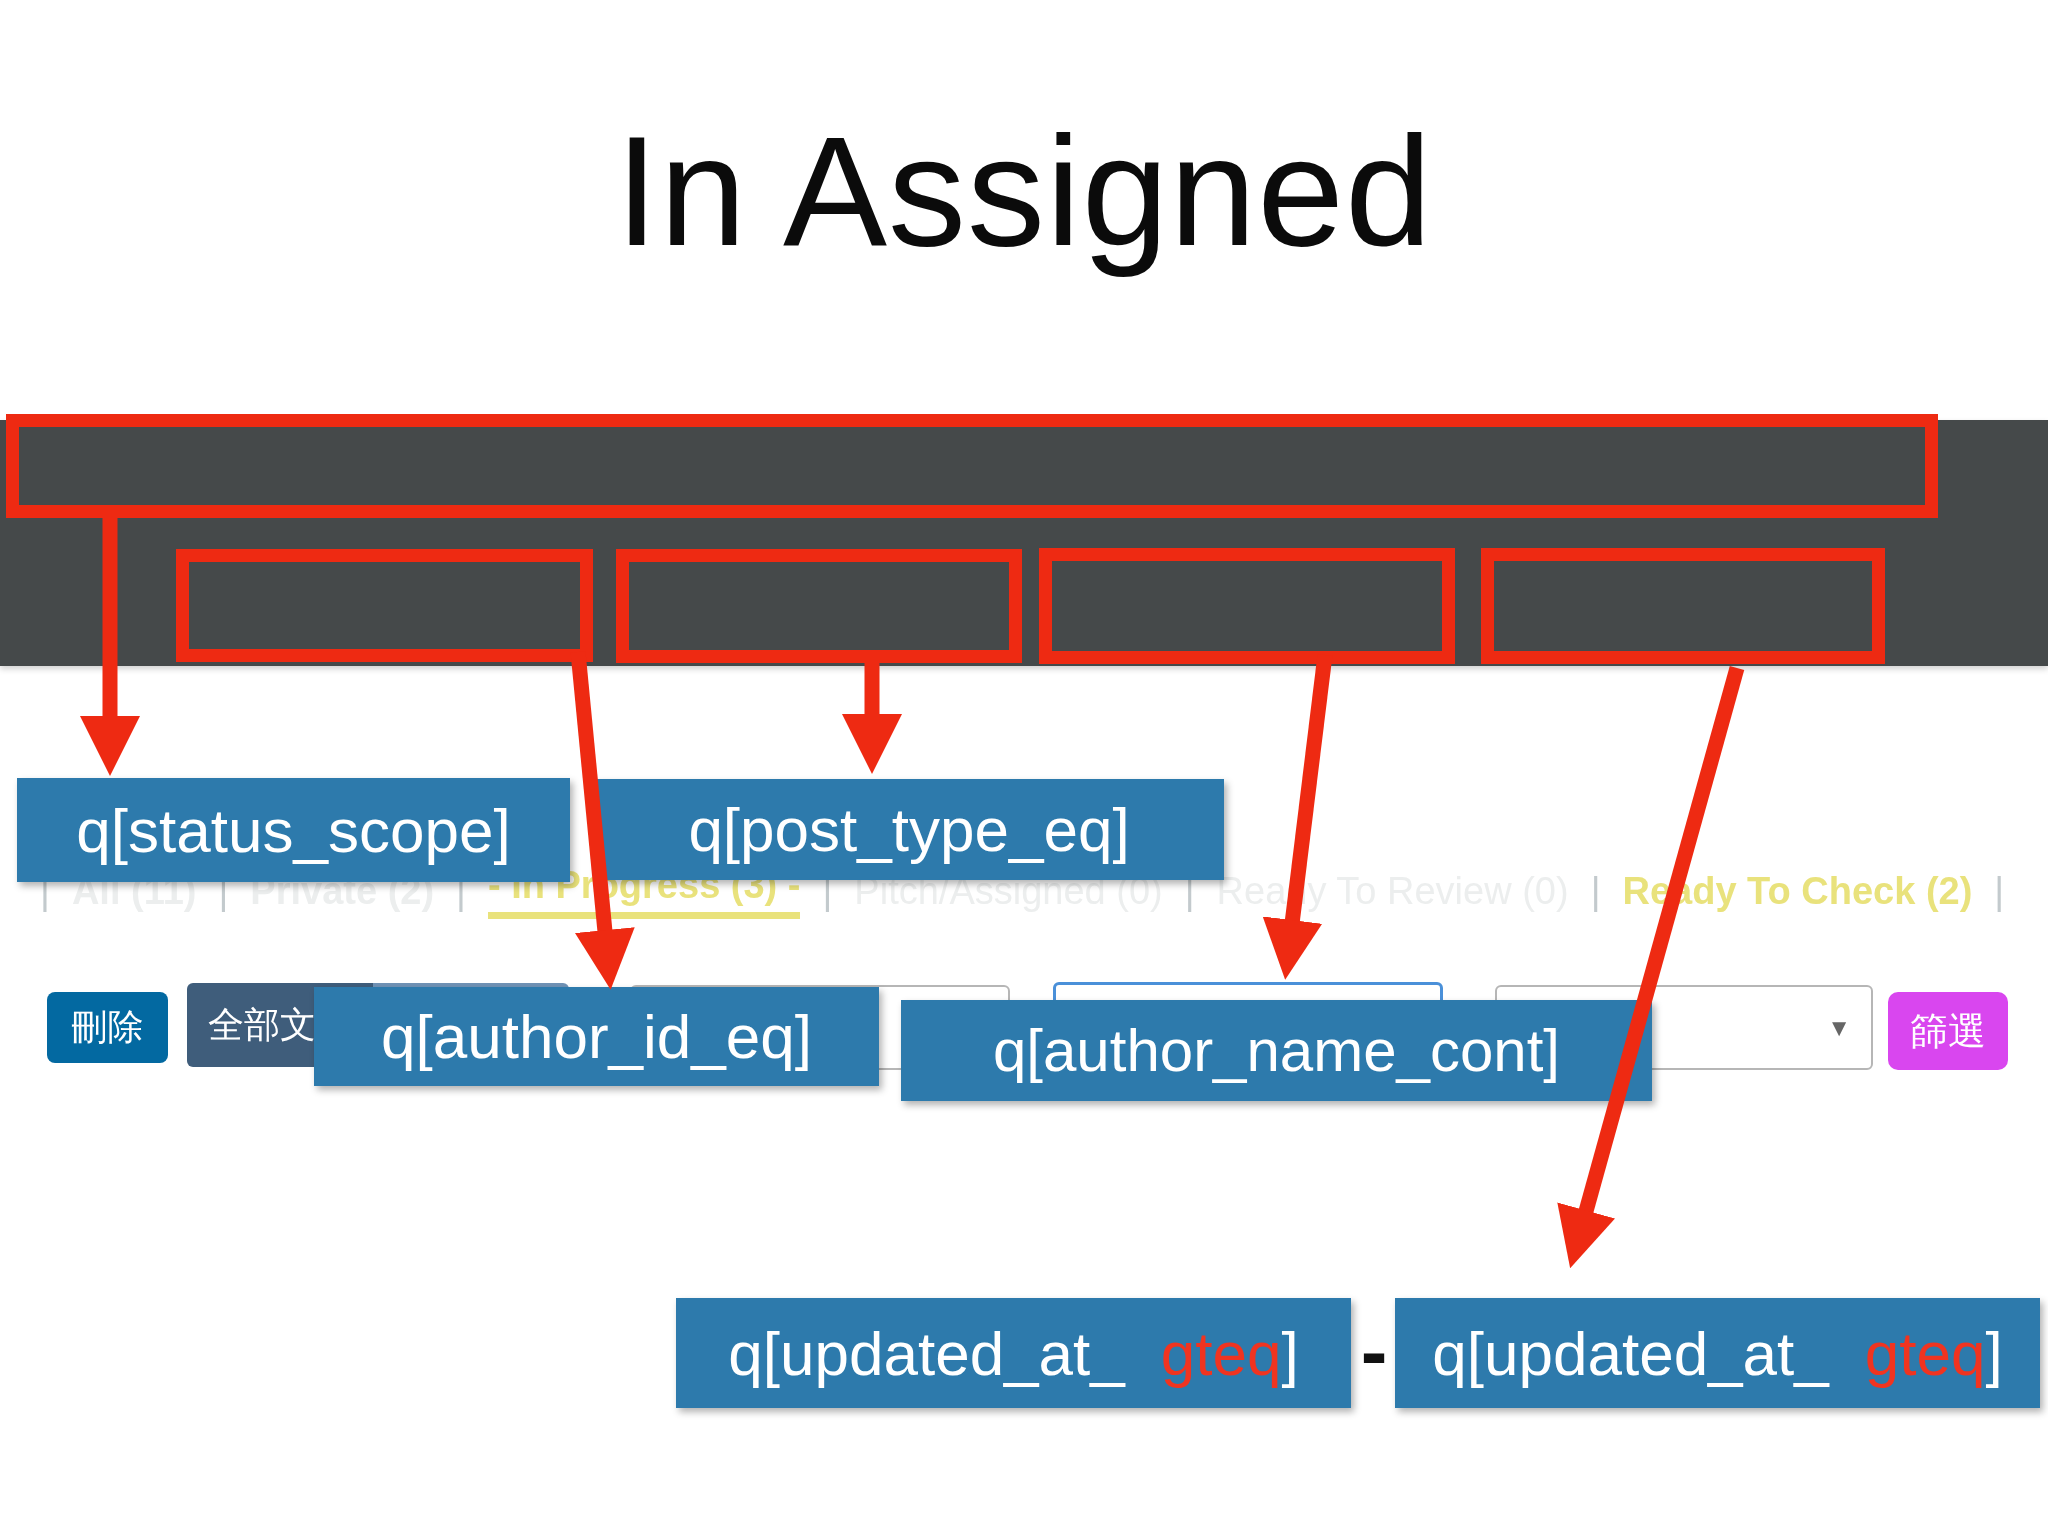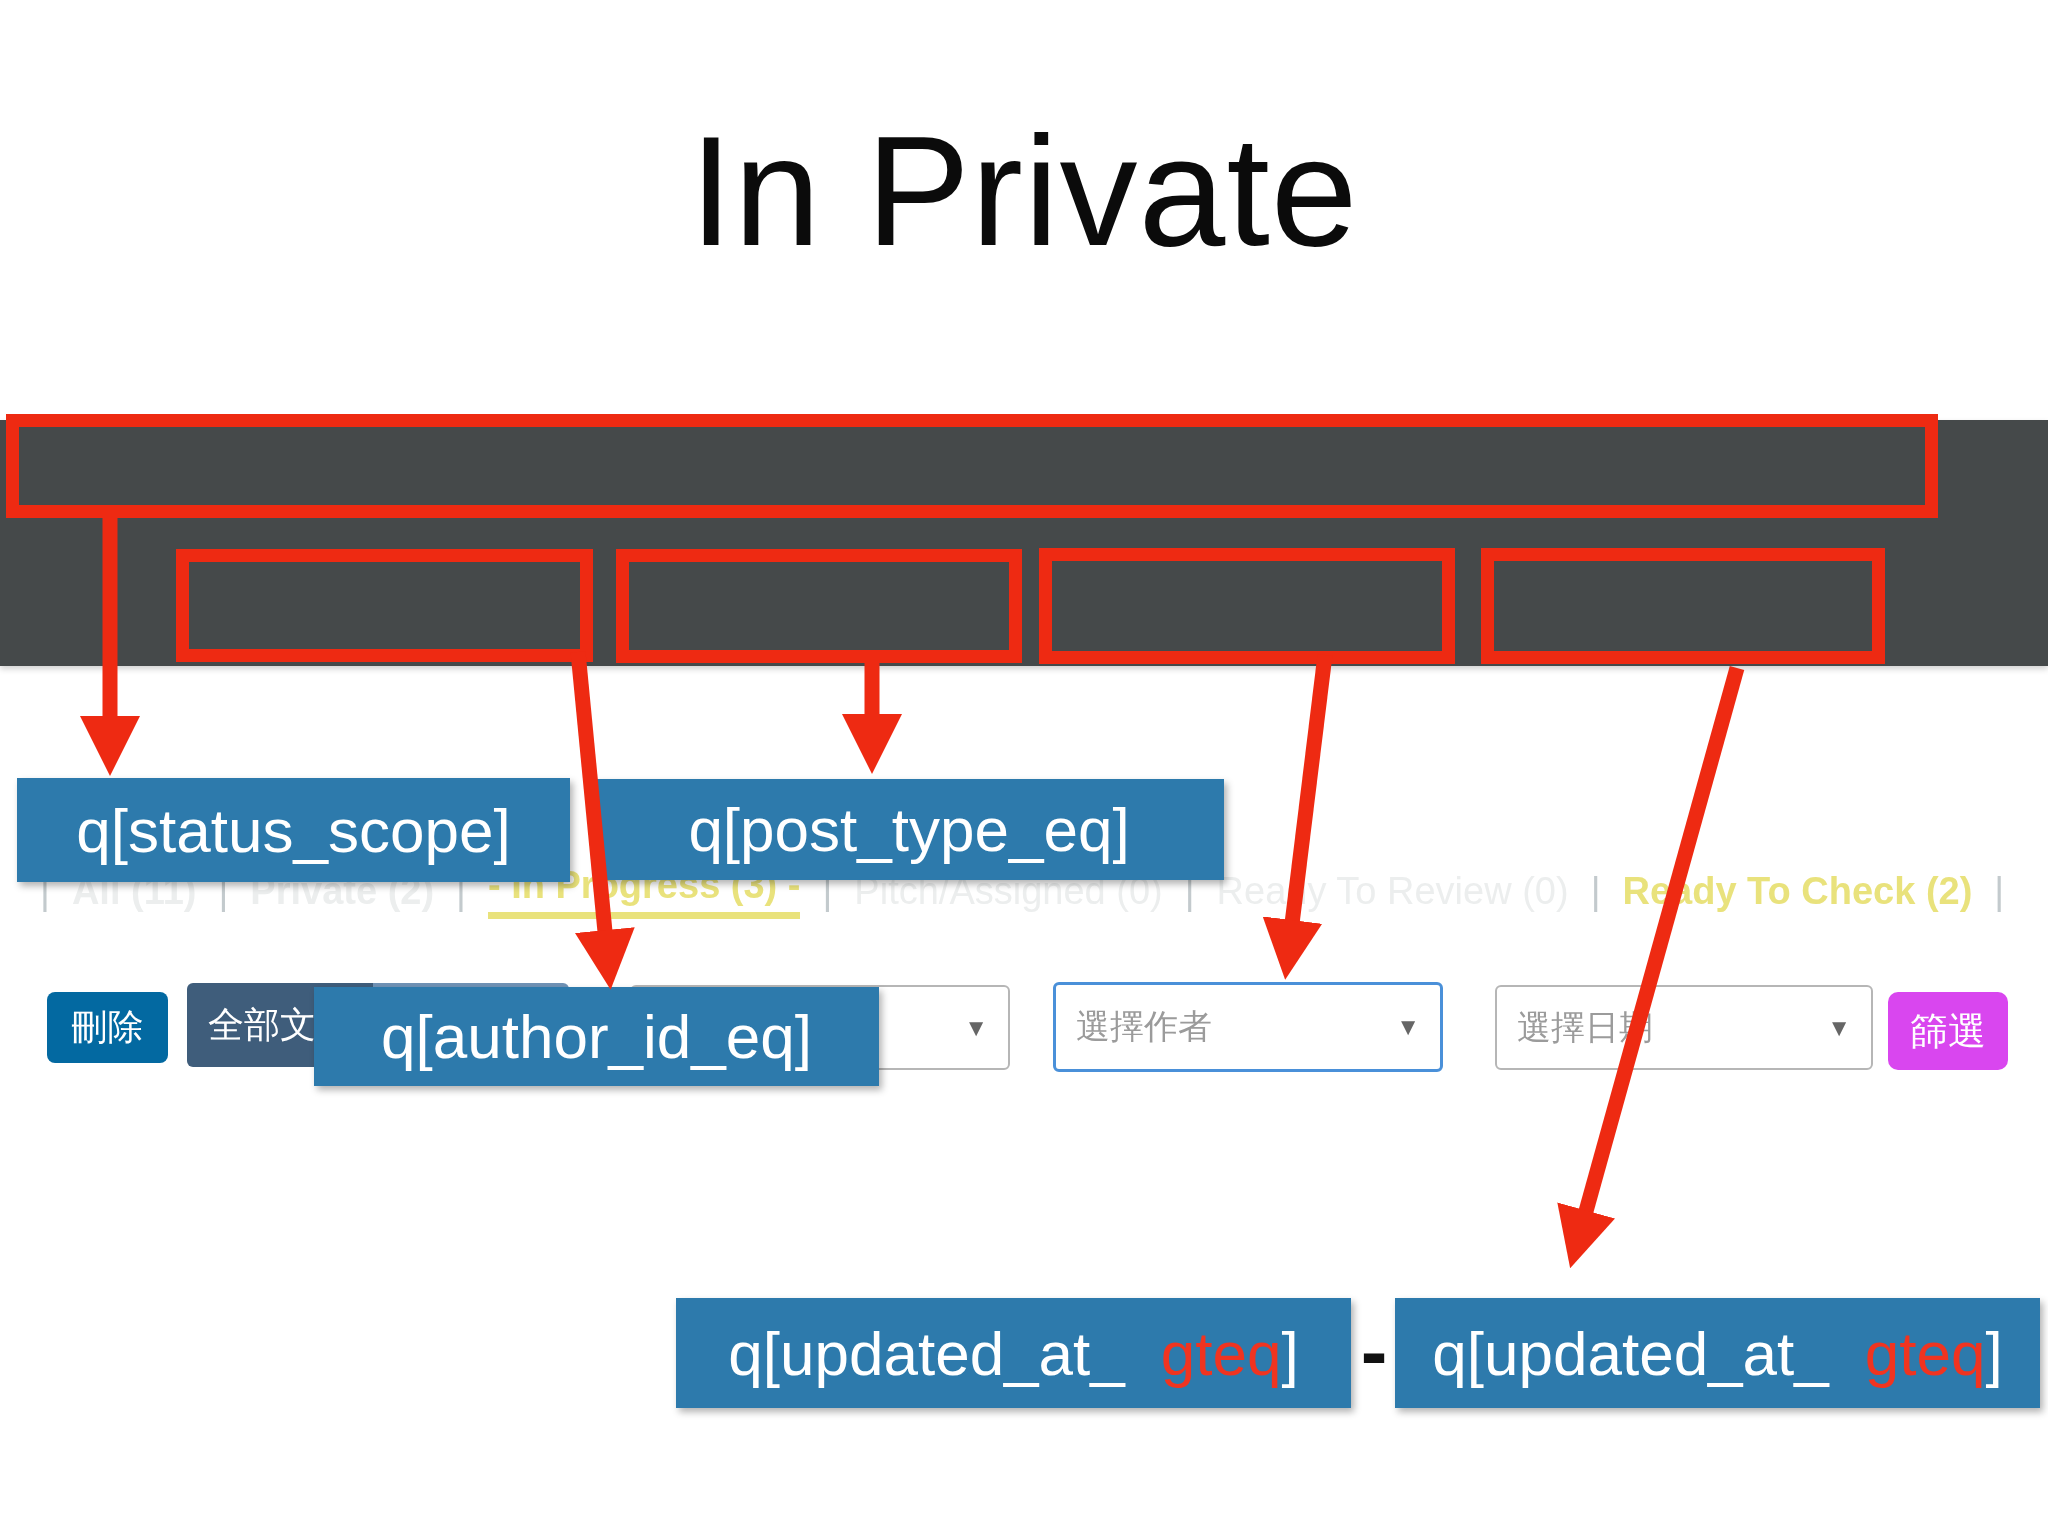--- a/index.html
+++ b/index.html
@@ -73,21 +73,21 @@
     color:#111;font-size:80px;font-weight:bold;
   }
   
   .arrows{position:absolute;left:0;top:0;width:2048px;height:1536px;pointer-events:none;}
 </style>
 </head>
 <body>
 
 <div id="canvas">
 
-  <div class="slide-title">In Private</div>
+  <div class="slide-title">In Assigned</div>
 
   <div class="toolbar">
     <div class="tabs-row">
       <span class="tab-sep">|</span>
       <span class="t-bold">All (11)</span>
       <span class="tab-sep">|</span>
       <span class="t-bold">Private (2)</span>
       <span class="tab-sep">|</span>
       <span class="t-active">- In Progress (3) -</span>
       <span class="tab-sep">|</span>
@@ -124,20 +124,21 @@
 
   <div class="redbox rb-tabs"></div>
   <div class="redbox rb-scope"></div>
   <div class="redbox rb-category"></div>
   <div class="redbox rb-author"></div>
   <div class="redbox rb-date"></div>
 
   <div class="blabel bl-status">q[status_scope]</div>
   <div class="blabel bl-posttype">q[post_type_eq]</div>
   <div class="blabel bl-authorid">q[author_id_eq]</div>
+  <div class="blabel bl-authorname">q[author_name_cont]</div>
 
   <div class="blabel bl-gteq">
     <span>q[updated_at_</span>
       <span class="hl-red">gteq</span>
       <span>]</span>
   </div>
   <div class="range-dash">-</div>
   <div class="blabel bl-lteq">
     <span>q[updated_at_</span>
       <span class="hl-red">gteq</span>

